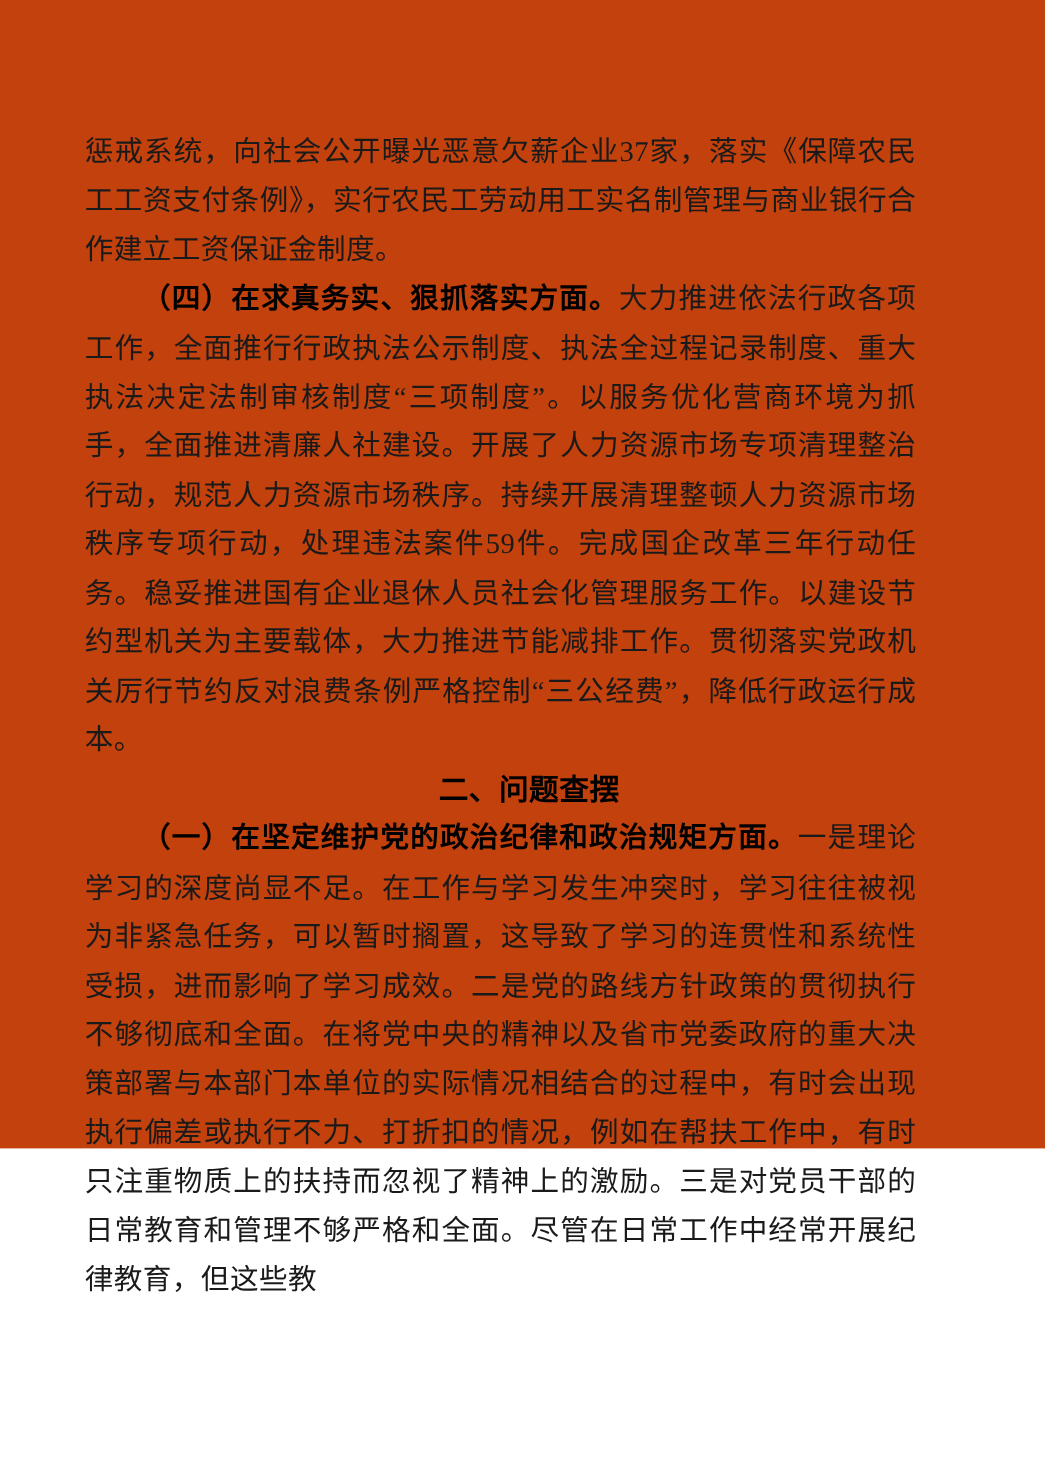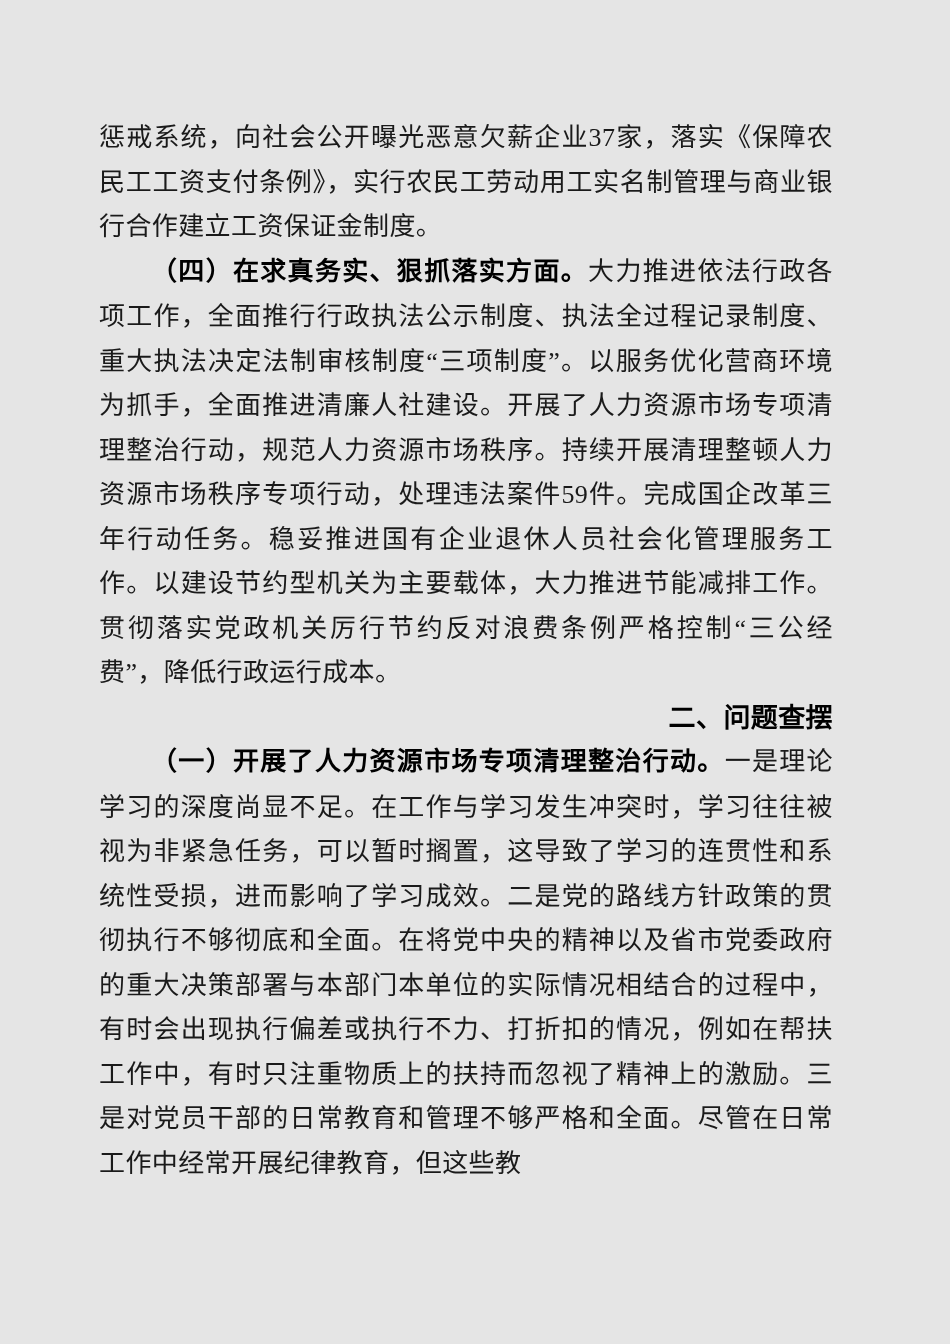--- a/index.html
+++ b/index.html
@@ -11,23 +11,23 @@
     width: 950px;
     height: 1344px;
     overflow: hidden;
     font-family: "Liberation Serif", "DejaVu Serif", serif;
     color: #1a1a1a;
     -webkit-font-smoothing: antialiased;
   }
   .page {
     box-sizing: border-box;
     width: 950px;
-    height: 1344px;
-    padding: 116px 117px 0 99px;
-    background: #e5e5e5;
+    height: 1044px;
+    padding: 116px 117px 0 77px;
+    background: #c2410c;
   }
   .doc-body p {
     margin: 0;
     font-size: 26px;
     line-height: 44.5px;
     text-align: justify;
     text-justify: inter-character;
     letter-spacing: 0.4px;
     word-break: break-all;
   }
@@ -50,31 +50,31 @@
   }
   
   p.heading-heiti {
     font-family: "Liberation Sans", "DejaVu Sans", sans-serif;
     font-weight: bold;
     color: #000000;
     text-indent: 52px;
     font-size: 27px;
     line-height: 44.5px;
     margin: 0;
-    text-align: right;
+    text-align: center;
   }
 </style>
 </head>
 <body>
 
 <div class="page">
   <div class="doc-body">
 
     <p class="para-continued"><span class="fangsong">惩戒系统，向社会公开曝光恶意欠薪企业37家，落实《保障农民工工资支付条例》，实行农民工劳动用工实名制管理与商业银行合作建立工资保证金制度。</span></p>
 
     <p class="para-indented"><span class="kaiti-head">（四）在求真务实、狠抓落实方面。</span><span class="fangsong">大力推进依法行政各项工作，全面推行行政执法公示制度、执法全过程记录制度、重大执法决定法制审核制度“三项制度”。以服务优化营商环境为抓手，全面推进清廉人社建设。开展了人力资源市场专项清理整治行动，规范人力资源市场秩序。持续开展清理整顿人力资源市场秩序专项行动，处理违法案件59件。完成国企改革三年行动任务。稳妥推进国有企业退休人员社会化管理服务工作。以建设节约型机关为主要载体，大力推进节能减排工作。贯彻落实党政机关厉行节约反对浪费条例严格控制“三公经费”，降低行政运行成本。</span></p>
 
     <p class="heading-heiti">二、问题查摆</p>
 
-    <p class="para-indented"><span class="kaiti-head">（一）开展了人力资源市场专项清理整治行动。</span><span class="fangsong">一是理论学习的深度尚显不足。在工作与学习发生冲突时，学习往往被视为非紧急任务，可以暂时搁置，这导致了学习的连贯性和系统性受损，进而影响了学习成效。二是党的路线方针政策的贯彻执行不够彻底和全面。在将党中央的精神以及省市党委政府的重大决策部署与本部门本单位的实际情况相结合的过程中，有时会出现执行偏差或执行不力、打折扣的情况，例如在帮扶工作中，有时只注重物质上的扶持而忽视了精神上的激励。三是对党员干部的日常教育和管理不够严格和全面。尽管在日常工作中经常开展纪律教育，但这些教</span></p>
+    <p class="para-indented"><span class="kaiti-head">（一）在坚定维护党的政治纪律和政治规矩方面。</span><span class="fangsong">一是理论学习的深度尚显不足。在工作与学习发生冲突时，学习往往被视为非紧急任务，可以暂时搁置，这导致了学习的连贯性和系统性受损，进而影响了学习成效。二是党的路线方针政策的贯彻执行不够彻底和全面。在将党中央的精神以及省市党委政府的重大决策部署与本部门本单位的实际情况相结合的过程中，有时会出现执行偏差或执行不力、打折扣的情况，例如在帮扶工作中，有时只注重物质上的扶持而忽视了精神上的激励。三是对党员干部的日常教育和管理不够严格和全面。尽管在日常工作中经常开展纪律教育，但这些教</span></p>
 
   </div>
 </div>
 
 </body></html>

